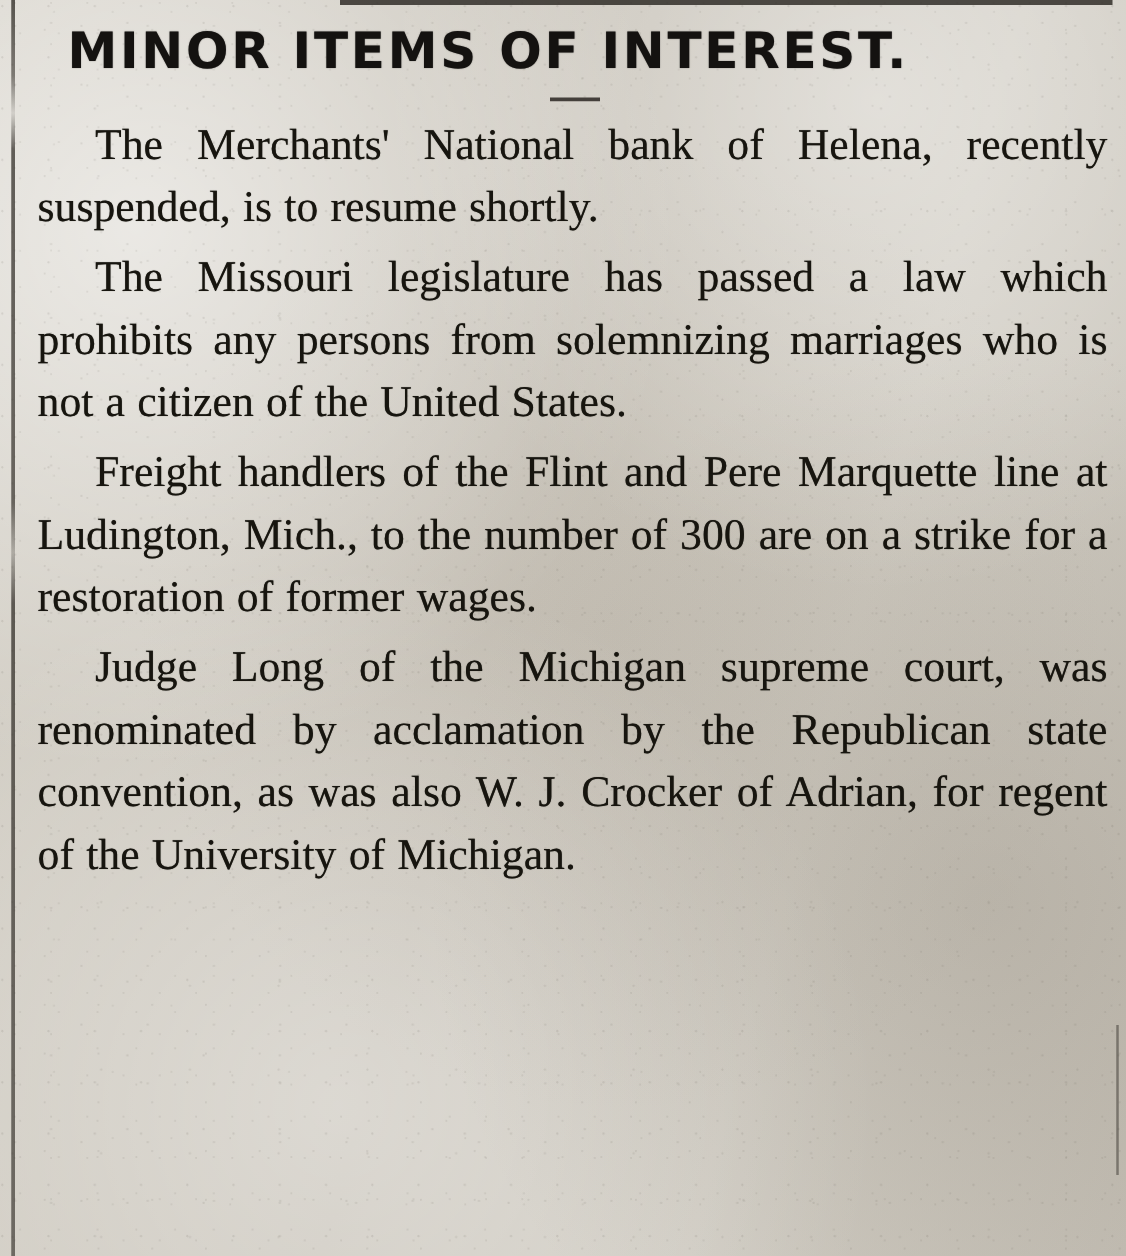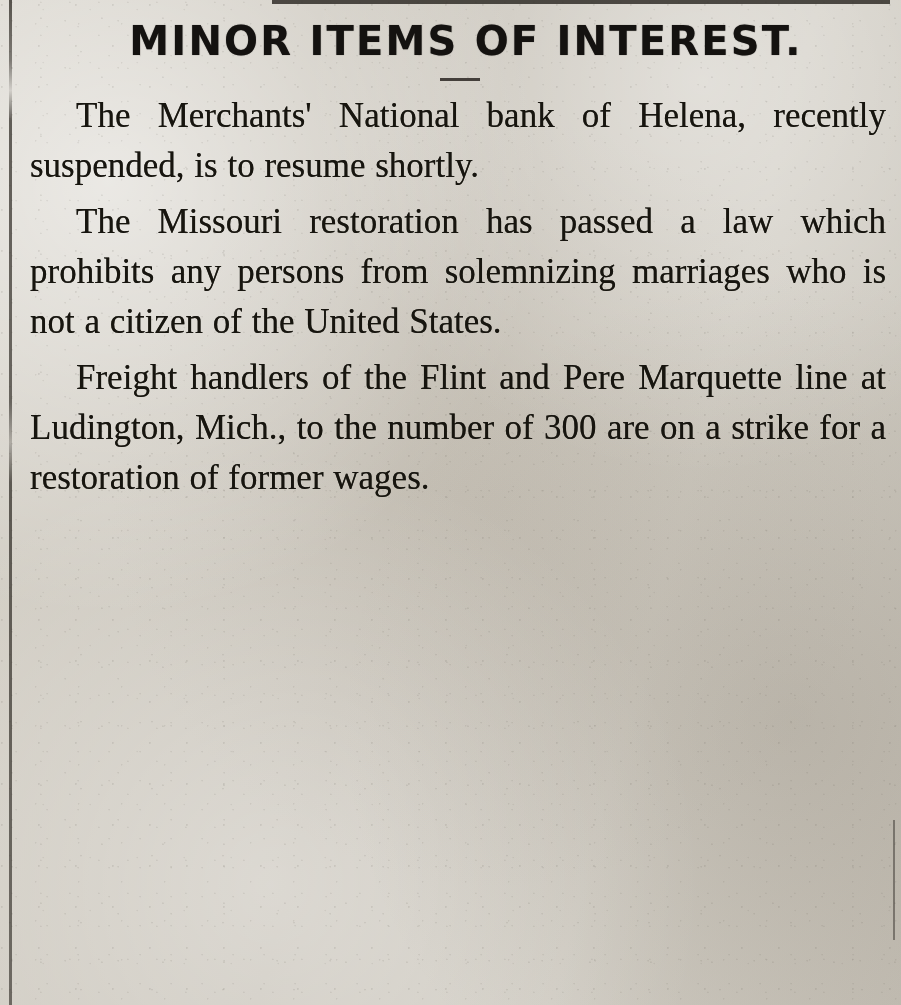--- a/index.html
+++ b/index.html
@@ -89,24 +89,23 @@
     top: 0;
     width: 858px;
   }
 
   .headline {
     font-family: "DejaVu Sans", sans-serif;
     font-weight: 700;
     font-size: 40px;
     letter-spacing: 2.2px;
     color: #141210;
-    margin: 18px 0 0 14px;
+    margin: 18px 0 0 24px;
     white-space: nowrap;
     text-shadow: 0 0 1px rgba(20,18,16,0.55);
-    text-align: center;
   }
 
   .dash-rule {
     width: 40px;
     height: 3px;
     background: #2a2622;
     margin: 14px 0 10px 410px;
     opacity: 0.85;
   }
 
@@ -137,19 +136,20 @@
   <div class="right-rule"></div>
 
   <div class="content">
 
     <h1 class="headline">MINOR ITEMS OF INTEREST.</h1>
 
     <div class="dash-rule"></div>
 
     <p class="para">The Merchants' National bank of Helena, recently suspended, is to resume shortly.</p>
 
-    <p class="para">The Missouri restoration has passed a law which prohibits any persons from solemnizing marriages who is not a citizen of the United States.</p>
+    <p class="para">The Missouri legislature has passed a law which prohibits any persons from solemnizing marriages who is not a citizen of the United States.</p>
 
     <p class="para">Freight handlers of the Flint and Pere Marquette line at Ludington, Mich., to the number of 300 are on a strike for a restoration of former wages.</p>
 
+    <p class="para">Judge Long of the Michigan supreme court, was renominated by acclamation by the Republican state convention, as was also W. J. Crocker of Adrian, for regent of the University of Michigan.</p>
 
   </div>
 </div>
 
 </body></html>

